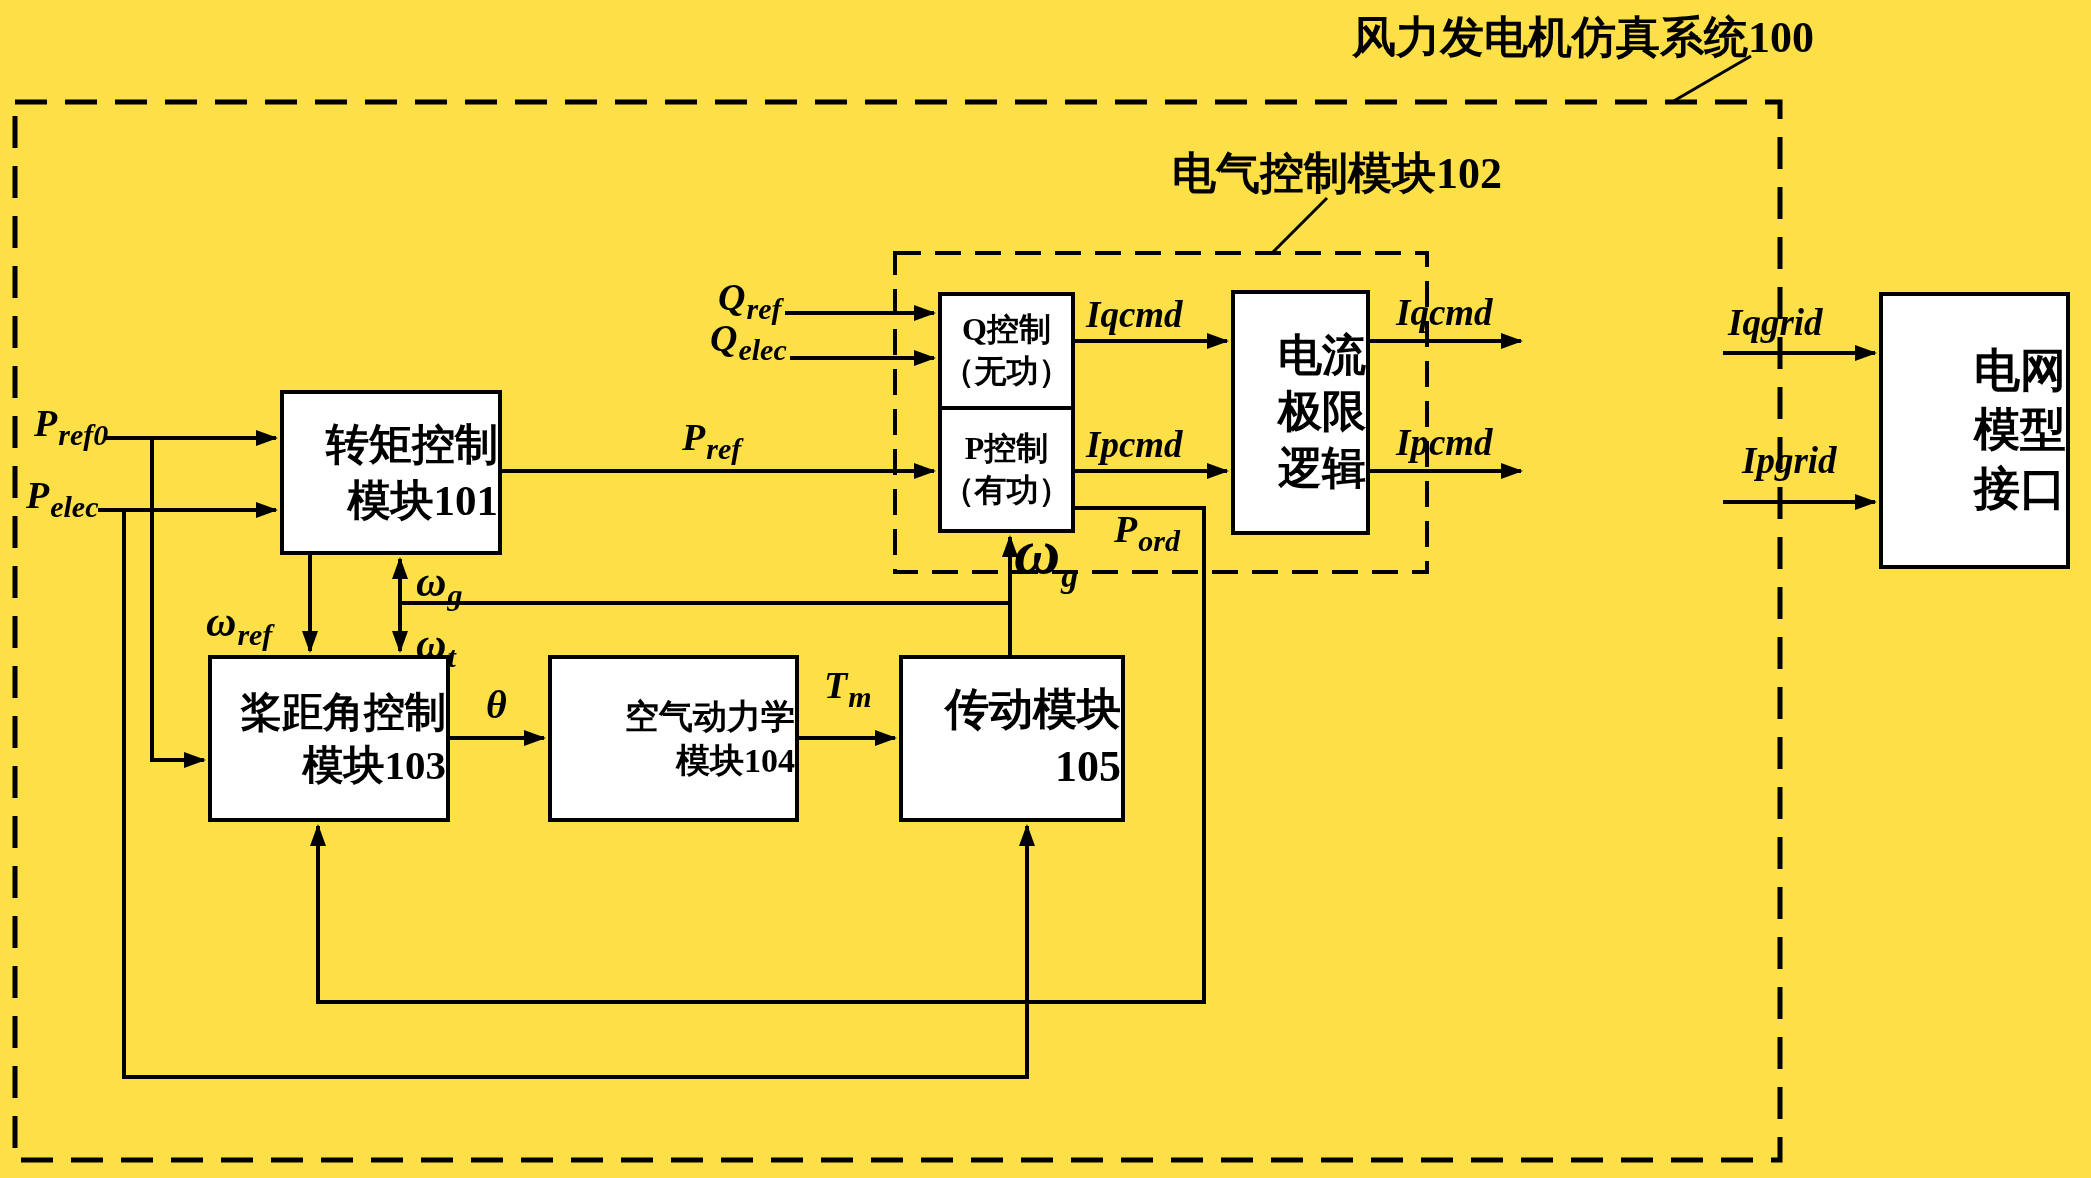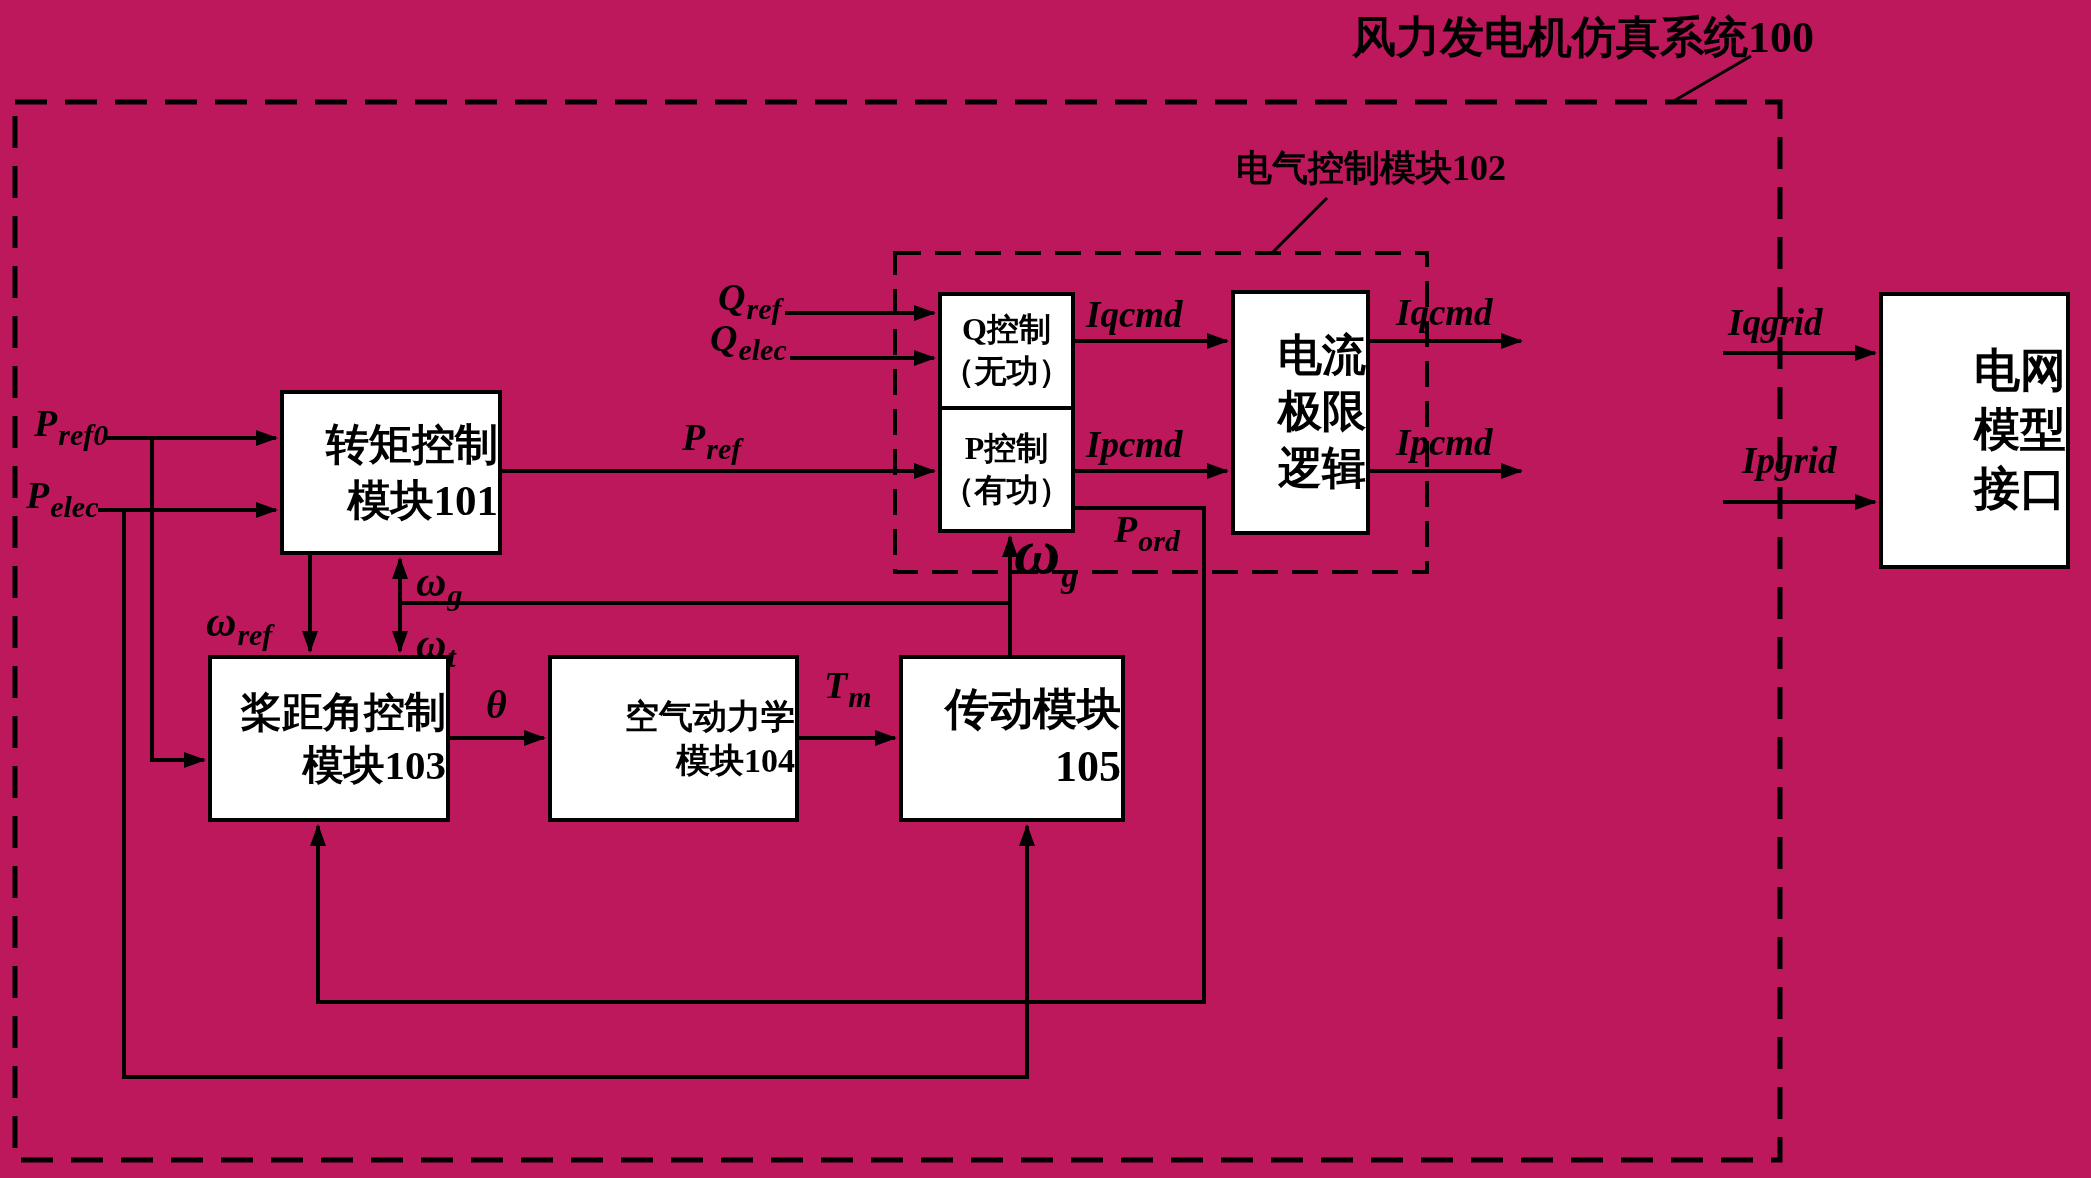--- a/index.html
+++ b/index.html
@@ -1,19 +1,19 @@
 <!DOCTYPE html>
 <html><head>
 <meta charset="utf-8">
 <style>
   html,body{margin:0;padding:0;background:#ffffff;}
   #canvas{
     position:relative;
     width:2091px;height:1178px;
-    background:#be185d;
+    background:#fde047;
     font-family:"Liberation Serif", serif;
     color:#000;
     overflow:hidden;
   }
   #wiring{position:absolute;left:0;top:0;width:2091px;height:1178px;}
 
   
   .box{
     position:absolute;
     box-sizing:border-box;
@@ -46,21 +46,21 @@
   }
   #q-cell{flex:0 0 110px;}
   #qp-divider{flex:0 0 4px;background:#000;}
   #p-cell{flex:1 1 auto;}
 
   
   .cn-label{
     position:absolute;font-weight:700;white-space:nowrap;
   }
   #title-label{left:1352px;top:8px;  font-size:44px;}
-  #module102-label{left:1236px;top:144px;font-size:36px;}
+  #module102-label{left:1172px;top:144px;font-size:44px;}
 
   .sig{
     position:absolute;
     font-style:italic;font-weight:700;font-size:38px;
     white-space:nowrap;line-height:1.05;
   }
   .sig sub{font-size:30px;font-style:italic;line-height:1;margin-left:1px;}
   #sig-pref0  {left:34px;  top:404px;}
   #sig-pelec  {left:26px;  top:476px;}
   #sig-qref   {left:718px; top:278px;}

